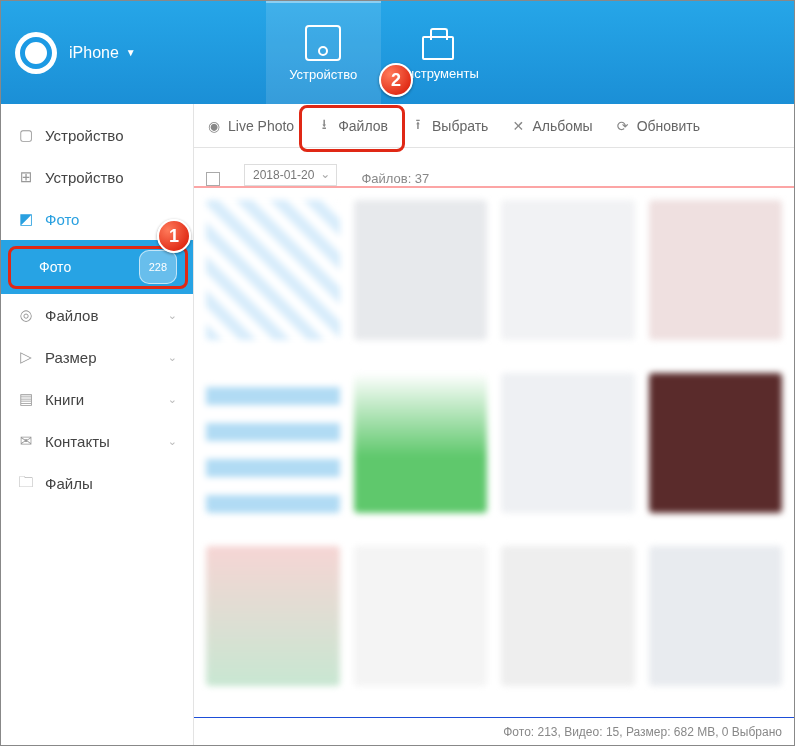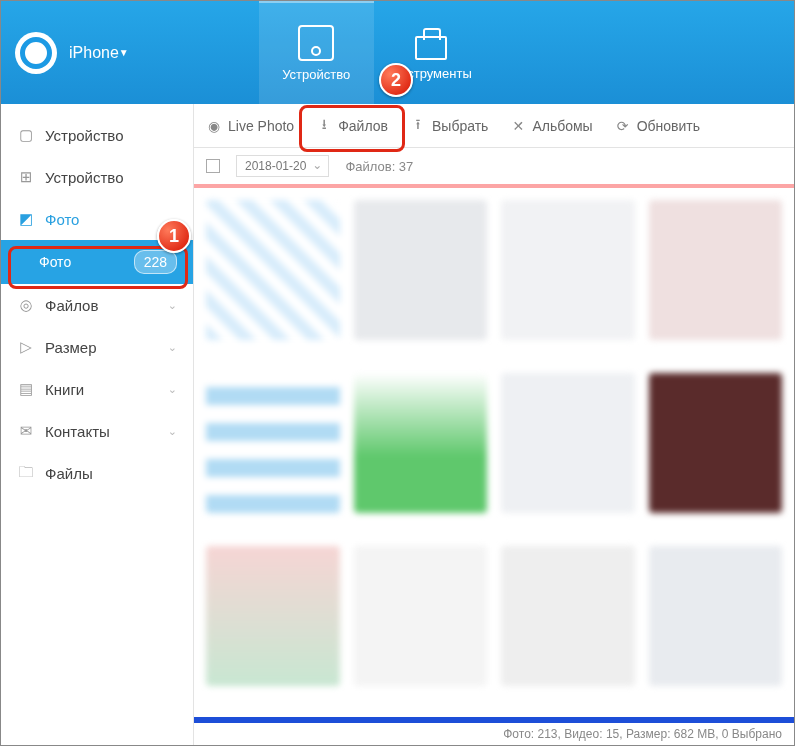--- a/index.html
+++ b/index.html
@@ -3,21 +3,21 @@
 <meta charset="utf-8">
 <style>
   * { box-sizing: border-box; margin: 0; padding: 0; font-family: "Segoe UI", Arial, sans-serif; }
   body { background: #fff; }
   .window { width: 795px; height: 746px; border: 1px solid #888; position: relative; overflow: hidden; background: #fff; }
 
   
   .header { height: 103px; background: linear-gradient(to bottom,#26a6e8,#1b8fd6); display: flex; align-items: center; padding-left: 14px; gap: 10px; }
   .logo { width: 42px; height: 42px; background: #fff; border-radius: 50%; position: relative; }
   .logo::after { content:""; position:absolute; left:50%; top:50%; width:22px; height:22px; border:5px solid #1c9ae4; border-radius:50%; transform:translate(-50%,-50%); }
-  .device-label { color:#fff; font-size:16px; margin-left:2px; display:flex; align-items:center; gap:0; cursor:pointer;}
+  .device-label { color:#fff; font-size:16px; margin-left:2px; display:flex; align-items:center; gap:7px; cursor:pointer;}
   .device-label .tri { font-size:10px; }
   .header-tabs { display:flex; margin-left:120px; height:100%; }
   .header-tab { width:115px; display:flex; flex-direction:column; align-items:center; justify-content:center; color:#fff; font-size:13px; gap:6px; cursor:pointer;}
   .header-tab.active { background: rgba(255,255,255,0.12); border-top:2px solid rgba(255,255,255,.4);}
   .tab-icon { width:36px; height:36px; border:2px solid #fff; border-radius:4px; position:relative;}
   .tab-icon.phone::after { content:""; position:absolute; left:50%; bottom:3px; width:6px; height:6px; border:2px solid #fff; border-radius:50%; transform:translateX(-50%);}
   .tab-icon.tools { border:none; }
   .tab-icon.tools::before{content:"";position:absolute;left:2px;right:2px;bottom:0;height:20px;border:2px solid #fff;border-radius:2px;}
   .tab-icon.tools::after{content:"";position:absolute;left:10px;top:4px;width:14px;height:10px;border:2px solid #fff;border-bottom:none;border-radius:3px 3px 0 0;}
 
@@ -25,49 +25,49 @@
   .body { display:flex; height:calc(100% - 103px); }
 
   
   .sidebar { width:193px; border-right:1px solid #e3e3e3; padding-top:10px; }
   .side-item { display:flex; align-items:center; padding:12px 16px; font-size:15px; color:#444; cursor:pointer; position:relative; gap:10px;}
   .side-item .chev { margin-left:auto; color:#bbb; font-size:11px;}
   .side-item .sicon { width:18px; height:18px; display:inline-flex; align-items:center; justify-content:center; color:#999; font-size:15px;}
   .side-item.selected { color:#29a0e0; }
   .side-sub { padding:10px 16px 10px 38px; font-size:14px; color:#444; display:flex; align-items:center; cursor:pointer; gap:8px;}
   .side-sub.active { background:#27a3e4; color:#fff; }
-  .badge { background:rgba(255,255,255,.3); border:1px solid rgba(255,255,255,.6); color:#fff; padding:3px 9px; border-radius:10px; font-size:14px; margin-left:auto;}
+  .badge { background:rgba(255,255,255,.3); border:1px solid rgba(255,255,255,.6); color:#fff; padding:10px 9px; border-radius:10px; font-size:11px; margin-left:auto;}
   .side-sub:not(.active) .badge { background:#eee; color:#999; border-color:#ddd;}
 
   
   .main { flex:1; display:flex; flex-direction:column; overflow:hidden;}
   .toolbar { height:44px; border-bottom:1px solid #e3e3e3; display:flex; align-items:center; gap:22px; padding:0 12px; font-size:14px; color:#666;}
   .toolbar .titem { display:flex; align-items:center; gap:6px; cursor:pointer;}
   .toolbar .ticon{width:16px;height:16px;display:inline-flex;align-items:center;justify-content:center;color:#888;}
-  .subbar { height:40px; border-bottom:4px solid #fca5a5; display:flex; align-items:center; padding:0 12px; gap:16px; font-size:13px; color:#888;}
+  .subbar { height:40px; border-bottom:2px solid #fca5a5; display:flex; align-items:flex-end; padding:0 12px; gap:24px; font-size:13px; color:#888;}
   .checkbox{width:14px;height:14px;border:1px solid #aaa;}
   .datebox{border:1px solid #ddd;padding:3px 22px 3px 8px;color:#777;font-size:12px;position:relative;}
   .datebox::after{content:"⌄";position:absolute;right:6px;top:2px;color:#aaa;}
 
   .grid { flex:1; overflow:hidden; padding:12px; display:grid; grid-template-columns:repeat(4,1fr); gap:14px; filter:blur(3px);}
   .thumb { background:#f3f4f5; height:140px; border-radius:4px; }
   .thumb:nth-child(1){background:repeating-linear-gradient(45deg,#d7ecfb 0 12px,#fff 12px 24px);}
   .thumb:nth-child(2){background:#e7e9ec;}
   .thumb:nth-child(3){background:#f1f2f4;}
   .thumb:nth-child(4){background:#efe0e0;}
   .thumb:nth-child(5){background:repeating-linear-gradient(0deg,#b1dbf4 0 18px,#fff 18px 36px);}
   .thumb:nth-child(6){background:linear-gradient(#fff,#5fc86c 60%,#5fc86c);}
   .thumb:nth-child(7){background:#eef0f3;}
   .thumb:nth-child(8){background:#5a2b2b;}
   .thumb:nth-child(9){background:linear-gradient(#f6d5d4,#c8e7d2);}
   .thumb:nth-child(10){background:#f4f4f4;}
   .thumb:nth-child(11){background:#eee;}
   .thumb:nth-child(12){background:#e8ebef;}
 
-  .status { height:28px; border-top:6px solid #1d4ed8; font-size:12px; color:#888; display:flex; align-items:center; justify-content:flex-end; padding:0 12px;}
+  .status { height:28px; border-top:1px solid #1d4ed8; font-size:12px; color:#888; display:flex; align-items:center; justify-content:flex-end; padding:0 12px;}
 
   
   .hl { position:absolute; border:3px solid #e02815; border-radius:8px; pointer-events:none; z-index:50;}
   #hl1 { left:7px; top:245px; width:180px; height:43px;}
   #hl2 { left:298px; top:104px; width:106px; height:47px;}
   .numball{position:absolute;width:34px;height:34px;border-radius:50%;background:radial-gradient(circle at 30% 30%,#ff7a5a,#d61200);color:#fff;font-weight:bold;font-size:18px;display:flex;align-items:center;justify-content:center;border:2px solid #fff;box-shadow:0 1px 3px rgba(0,0,0,.4);z-index:60;}
   #nb1{left:156px;top:218px;}
   #nb2{left:378px;top:62px;}
 </style>
 </head>

